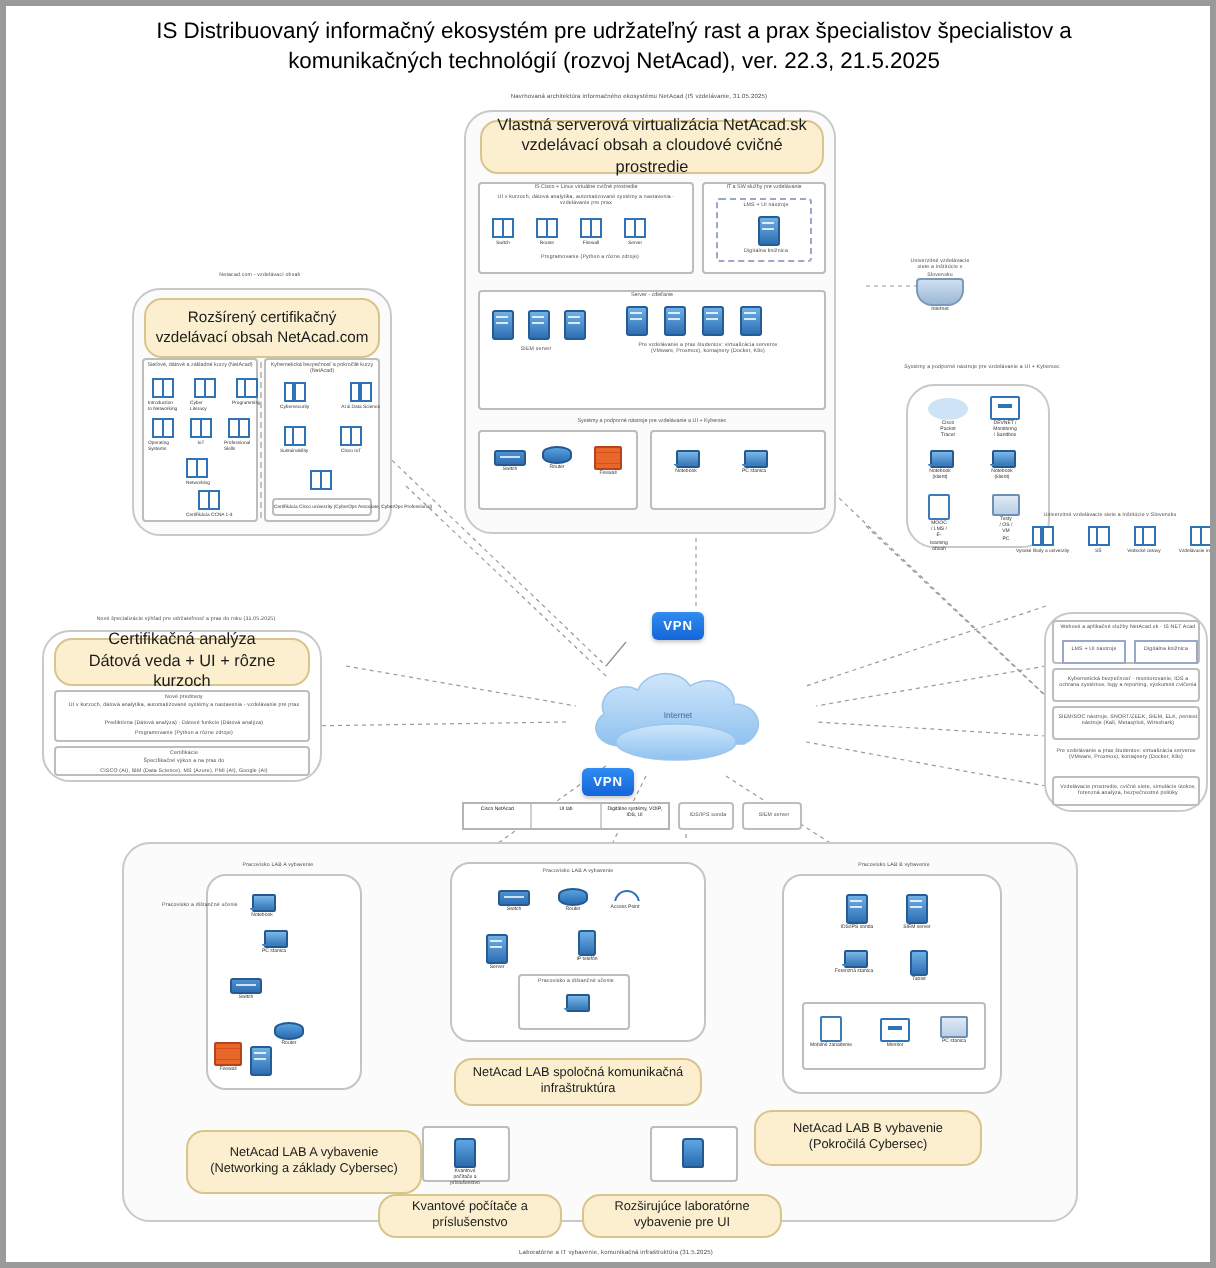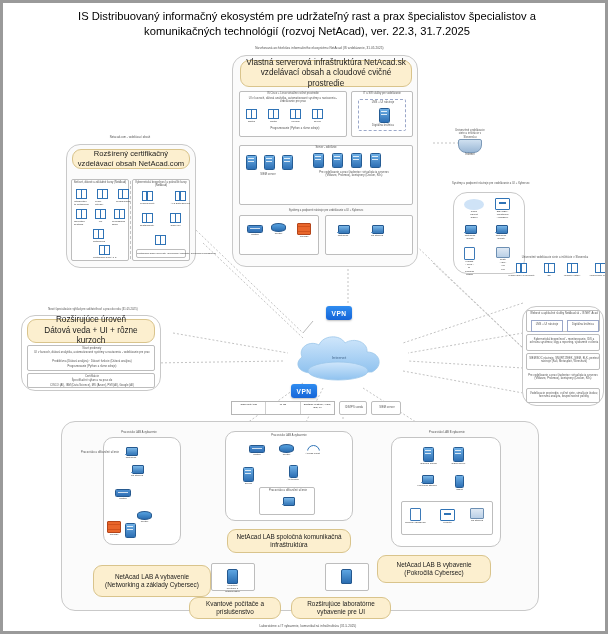--- a/index.html
+++ b/index.html
@@ -89,21 +89,21 @@
   .stk{position:absolute;box-sizing:border-box;background:#fff;border:1px solid #c4c4c4;
        border-radius:10px;}
 </style>
 </head>
 <body>
 
 <div id="page">
 
   <div class="ttl">
     <span>IS Distribuovaný informačný ekosystém pre udržateľný rast a prax špecialistov špecialistov a</span><br>
-    <span>komunikačných technológií (rozvoj NetAcad), ver. 22.3, 31.7.2025</span>
+    <span>komunikačných technológií (rozvoj NetAcad), ver. 22.3, 21.5.2025</span>
   </div>
 
   <div class="cap b" style="left:229px;top:44px;width:175px;">Navrhovaná architektúra informačného ekosystému NetAcad (IS vzdelávanie, 31.05.2025)</div>
 
   <svg class="ln">
     <g stroke="#9a9a9a" stroke-width="0.6" fill="none" stroke-dasharray="2,2">
       <path d="M170,205 L300,330"></path>
       <path d="M200,240 L300,335"></path>
       <path d="M170,330 L285,350"></path>
       <path d="M150,360 L280,358"></path>
@@ -126,21 +126,21 @@
     </g>
     <g stroke="#8c8c8c" stroke-width="0.6" fill="none">
       <path d="M300,330 L310,318"></path>
       <path d="M308,385 L305,395"></path>
     </g>
   </svg>
 
   <div class="cap" style="left:82px;top:133px;width:90px;">Netacad.com - vzdelávací obsah</div>
   <div class="grp" style="left:63px;top:141px;width:130px;height:124px;"></div>
 
-  <div class="callout" style="left:69px;top:146px;width:118px;height:20px;">Rozšírený certifikačný vzdelávací obsah NetAcad.com</div>
+  <div class="callout" style="left:69px;top:146px;width:118px;height:30px;">Rozšírený certifikačný vzdelávací obsah NetAcad.com</div>
 
   <div class="box" style="left:68px;top:176px;width:58px;height:82px;"></div>
   <div class="hdr" style="left:68px;top:178px;width:58px;">Sieťové, dátové a základné kurzy (NetAcad)</div>
   <div class="minirow" style="left:71px;top:186px;">
     <div class="m">
         <div class="mbox"></div>
       <div class="mlbl" style="max-width:15px;white-space:normal;">Introduction to Networking</div>
       </div>
     <div class="m">
         <div class="mbox"></div>
@@ -205,21 +205,21 @@
   <div class="minirow" style="left:152px;top:232px;">
     <div class="m">
         <div class="mbox"></div>
       </div>
   </div>
   <div class="box" style="left:133px;top:246px;width:50px;height:9px;">
     <div class="mlbl" style="text-align:center;line-height:4px;padding-top:1px;">Certifikácia Cisco univerzity (CyberOps Associate, CyberOps Professional)</div>
   </div>
 
   <div class="grp" style="left:229px;top:52px;width:186px;height:212px;"></div>
-  <div class="callout lg" style="left:237px;top:57px;width:172px;height:27px;">Vlastná serverová infraštruktúra NetAcad.sk vzdelávací obsah a cloudové cvičné prostredie</div>
+  <div class="callout lg" style="left:237px;top:57px;width:172px;height:27px;">Vlastná serverová virtualizácia NetAcad.sk vzdelávací obsah a cloudové cvičné prostredie</div>
 
   <div class="box" style="left:236px;top:88px;width:108px;height:46px;"></div>
   <div class="hdr" style="left:236px;top:89px;width:108px;">IS Cisco + Linux virtuálne cvičné prostredie</div>
   <div class="cap" style="left:239px;top:95px;width:102px;line-height:2.8px;">UI v kurzoch, dátová analytika, automatizované systémy a nastavenia - vzdelávanie pre prax</div>
   <div class="minirow" style="left:243px;top:106px;gap:11px;">
     <div class="m">
         <div class="mbox"></div>
       <div class="mlbl">Switch</div>
       </div>
     <div class="m">
@@ -353,21 +353,21 @@
       </div>
     <div class="m">
         <div class="mbox"></div>
       <div class="mlbl">Vzdelávacie inštitúcie</div>
       </div>
   </div>
 
   <div class="cap" style="left:20px;top:305px;width:140px;">Nové špecializácie výhľad pre udržateľnosť a prax do roku (31.05.2025)</div>
   <div class="grp w" style="left:18px;top:312px;width:140px;height:76px;"></div>
   <div class="callout lg" style="left:24px;top:316px;width:128px;height:24px;flex-direction:column;">
-    <span>Rozširujúce úroveň</span>
+    <span>Certifikačná analýza</span>
     <span>Dátová veda + UI + rôzne kurzoch</span>
   </div>
   <div class="box" style="left:24px;top:342px;width:128px;height:26px;">
     <div class="cap" style="left:0;top:1px;width:128px;">Nové predmety</div>
     <div class="cap" style="left:3px;top:5px;width:122px;">UI v kurzoch, dátová analytika, automatizované systémy a nastavenia - vzdelávanie pre prax</div>
     <div class="cap" style="left:3px;top:14px;width:122px;">Prediktívna (Dátová analýza) · Dátové funkcie (Dátová analýza)</div>
     <div class="cap" style="left:3px;top:19px;width:122px;">Programovanie (Python a rôzne zdroje)</div>
   </div>
   <div class="box" style="left:24px;top:370px;width:128px;height:15px;">
     <div class="cap" style="left:0;top:1px;width:128px;">Certifikácie</div>

